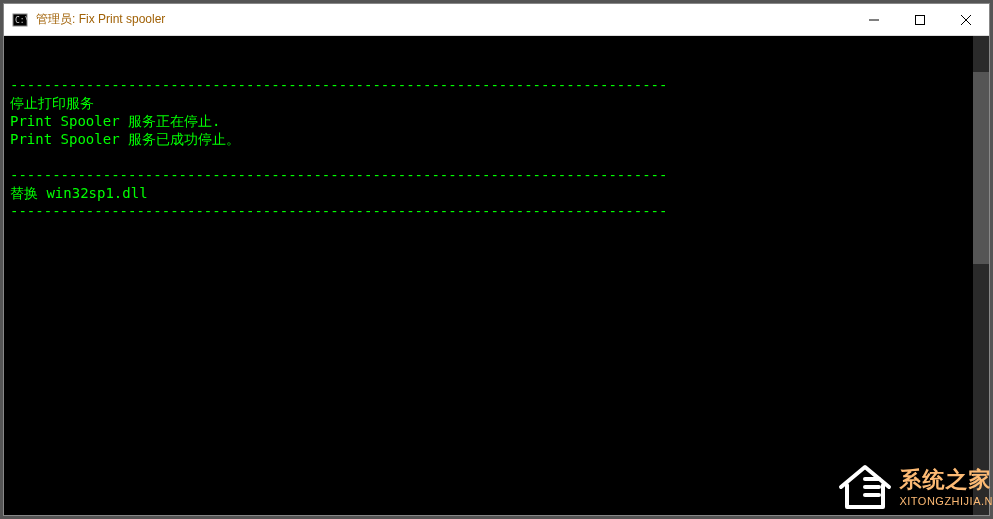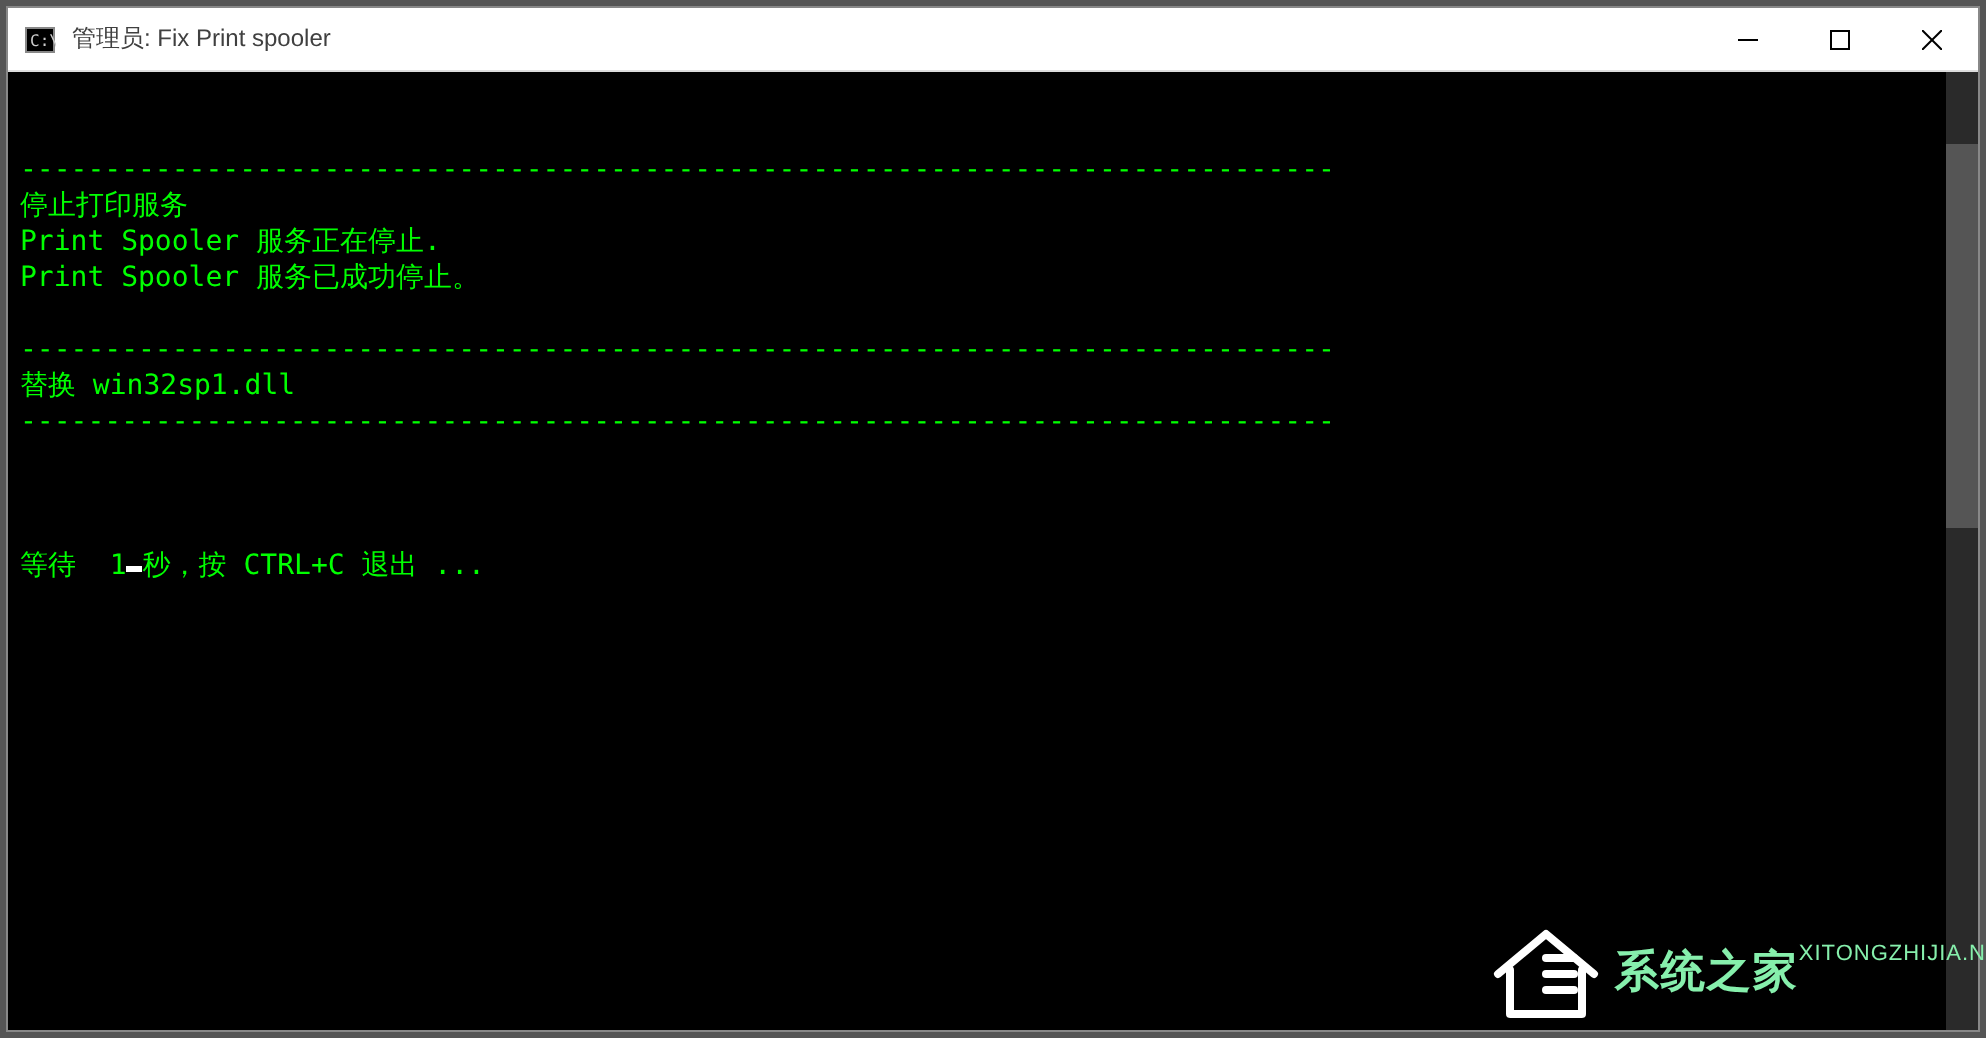--- a/index.html
+++ b/index.html
@@ -34,21 +34,21 @@
       height: 16px;
       margin-left: 8px;
       margin-right: 8px;
       display: flex;
       align-items: center;
       justify-content: center;
     }
     .titlebar-title {
       flex: 1;
       font-size: 12px;
-      color: #404040;
+      color: #a16207;
     }
     .titlebar-buttons {
       display: flex;
       height: 100%;
     }
     .tb-btn {
       width: 46px;
       height: 100%;
       display: flex;
       align-items: center;
@@ -101,21 +101,22 @@
       pointer-events: none;
       z-index: 10;
     }
     .watermark-icon {
       width: 60px;
       height: 50px;
       margin-right: 4px;
     }
     .watermark-text {
       display: flex;
-      color: #86efac;
+      flex-direction: column;
+      color: #fdba74;
     }
     .watermark-text .cn {
       font-size: 22px;
       font-weight: bold;
       font-family: "Microsoft YaHei", sans-serif;
       letter-spacing: 1px;
     }
     .watermark-text .en {
       font-size: 11px;
       letter-spacing: 0.5px;
@@ -148,21 +149,20 @@
       <button class="tb-btn close">
         <svg viewBox="0 0 10 10">
             <line x1="0" y1="0" x2="10" y2="10" stroke="#000" stroke-width="1"></line>
             <line x1="10" y1="0" x2="0" y2="10" stroke="#000" stroke-width="1"></line>
           </svg>
       </button>
     </div>
   </div>
   <div class="terminal">
     <div id="term-lines"><span class="term-line">------------------------------------------------------------------------------</span><span class="term-line">停止打印服务</span><span class="term-line">Print Spooler 服务正在停止.</span><span class="term-line">Print Spooler 服务已成功停止。</span><span class="term-line"></span><span class="term-line">------------------------------------------------------------------------------</span><span class="term-line">替换 win32sp1.dll</span><span class="term-line">------------------------------------------------------------------------------</span><span class="term-line"></span></div>
-    <span class="term-line"><span>等待  1</span><span class="cursor"></span><span>秒，按 CTRL+C 退出 ...</span></span>
     <div class="scrollbar">
       <div class="scrollbar-thumb"></div>
     </div>
   </div>
 </div>
 
 <div class="watermark">
   <span class="watermark-icon">
     <svg viewBox="0 0 60 50">
       <g fill="none" stroke="#fff" stroke-width="4" stroke-linejoin="round" stroke-linecap="round">

